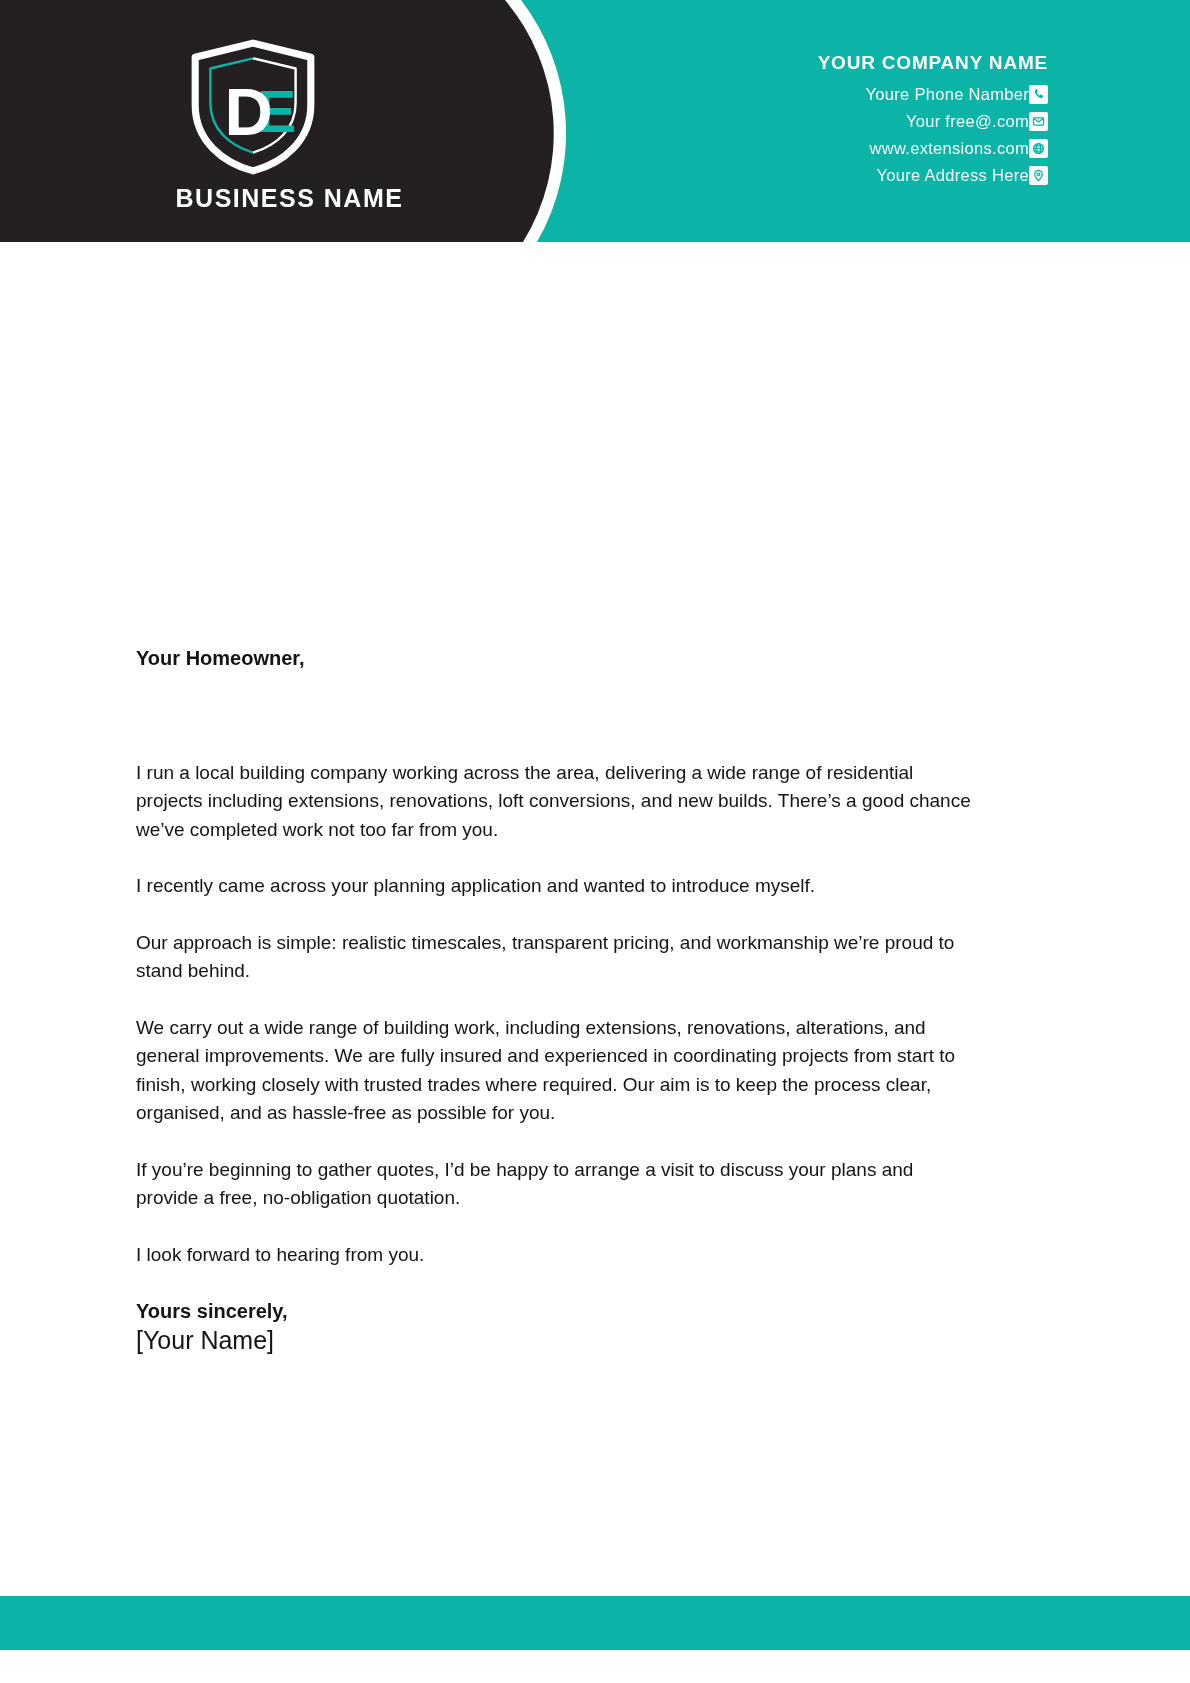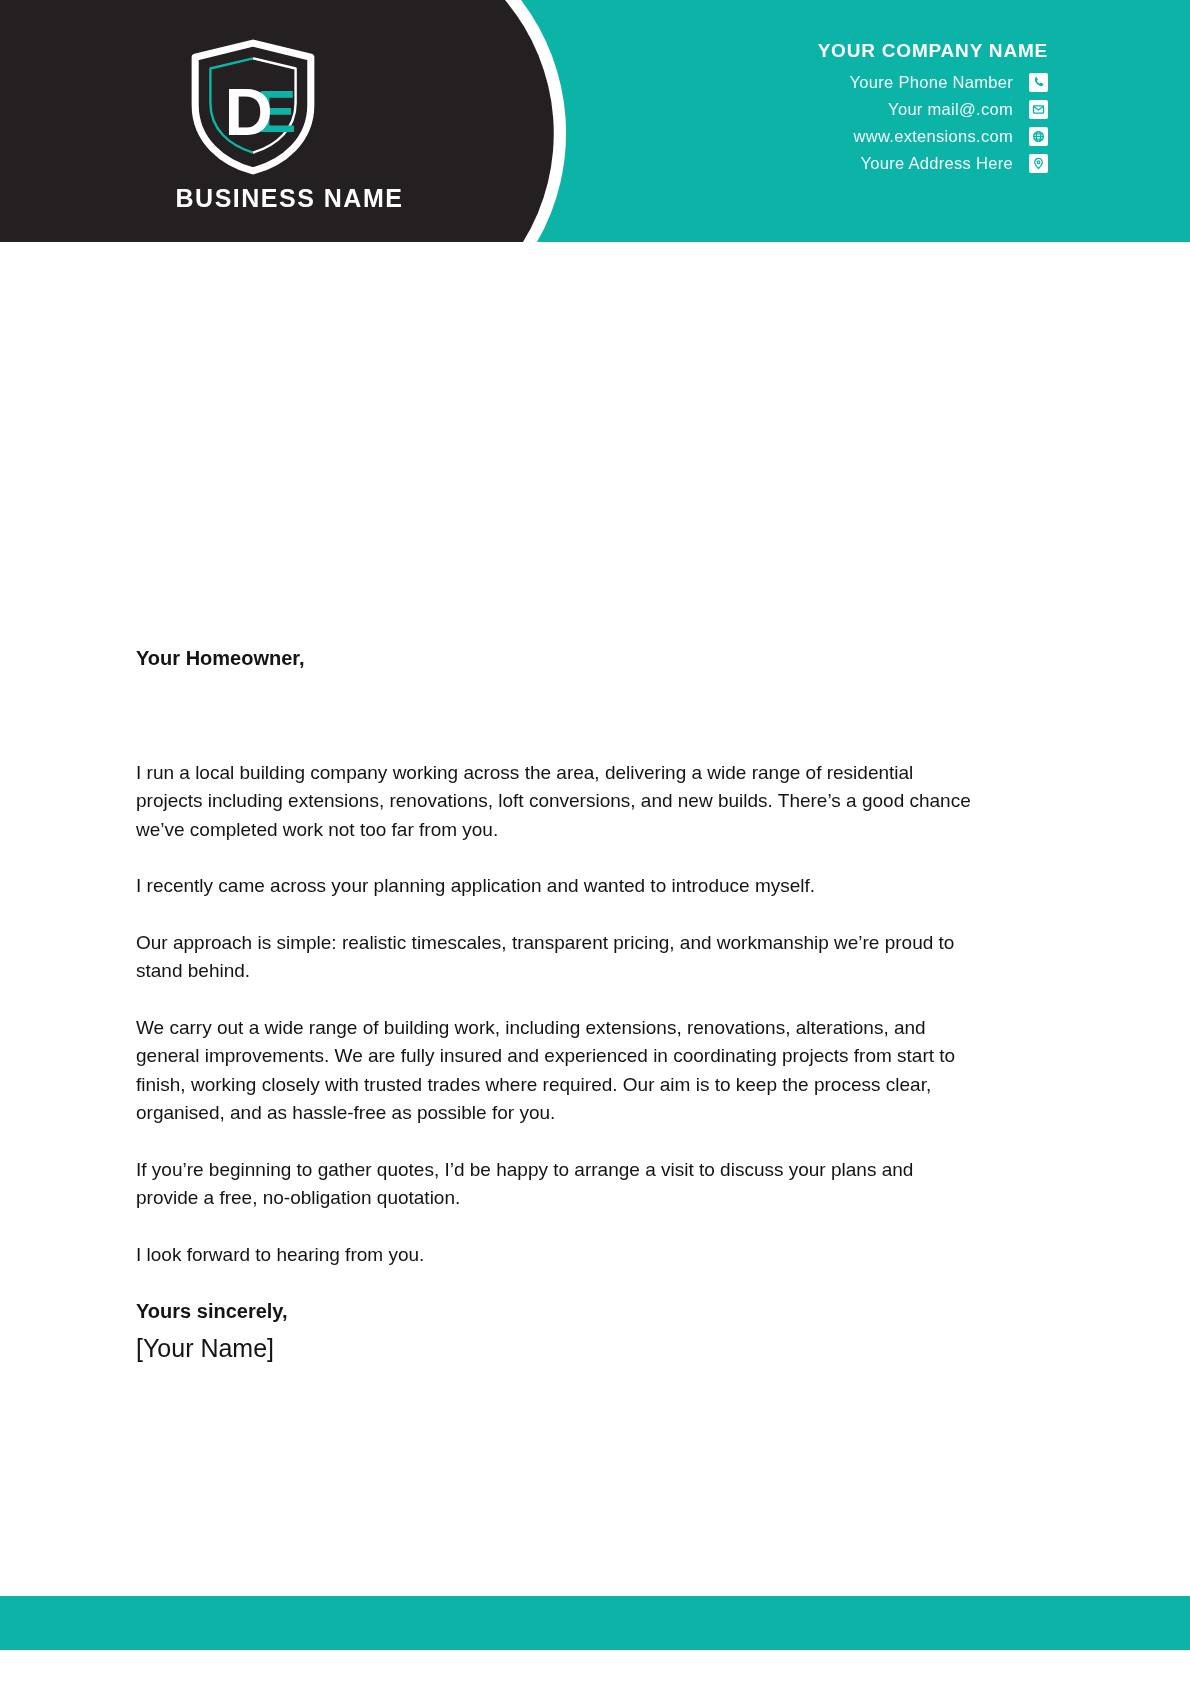--- a/index.html
+++ b/index.html
@@ -27,48 +27,48 @@
 
   .logo-block{position:absolute;left:0;top:0;width:505px;height:242px;}
   .shield{position:absolute;left:182px;top:38px;width:142px;height:138px;}
   .business-name{
     position:absolute;left:0;top:184px;width:505px;
     text-align:center;color:#ffffff;
     font-size:25px;font-weight:bold;letter-spacing:1.5px;margin-left:37px;
   }
 
   .contact-block{
-    position:absolute;top:40px;right:142px;
+    position:absolute;top:52px;right:142px;
     text-align:right;color:#ffffff;
   }
   .company-name{
     font-size:19px;font-weight:bold;letter-spacing:0.8px;
     margin-bottom:11px;white-space:nowrap;
   }
   .contact-row{
     display:flex;justify-content:flex-end;align-items:center;
-    gap:16px;margin-bottom:8px;height:19px;
+    margin-bottom:8px;height:19px;
   }
   .contact-label{font-size:16.5px;letter-spacing:0.3px;white-space:nowrap;opacity:0.96;}
   .icon-box{
     width:19px;height:19px;background:#ffffff;border-radius:2px;
     display:flex;align-items:center;justify-content:center;flex:0 0 auto;
   }
   .icon-box svg{display:block;}
   .glyph-stroke{fill:none;stroke:var(--teal);stroke-width:1.6;stroke-linecap:round;stroke-linejoin:round;}
   .glyph-fill{fill:var(--teal);}
 
   
   .letter{
     position:absolute;left:136px;top:644px;width:844px;
     color:var(--text);font-size:19px;line-height:28.5px;
   }
   .salutation{font-size:20px;font-weight:bold;margin-bottom:86px;}
   .letter p{margin:0 0 28px;}
-  .closing{font-size:20px;font-weight:bold;margin-bottom:8px;}
+  .closing{font-size:20px;font-weight:bold;margin-bottom:0;}
   .signature{font-size:25px;}
 
   
   .footer-bar{
     position:absolute;left:0;top:1596px;width:1190px;height:54px;
     background:var(--teal);
   }
 </style>
 </head>
 <body>
@@ -103,21 +103,21 @@
       <div class="contact-row">
         <span class="contact-label">Youre Phone Namber</span>
         <span class="icon-box">
           <svg width="13" height="13" viewBox="0 0 16 16">
             <path class="glyph-fill" d="M4.1 1.7c.6-.5 1.4-.4 1.8.2l1.1 1.7c.3.5.2 1.2-.2 1.6l-.8.8c.7 1.5 1.8 2.6 3.3 3.3l.8-.8c.4-.4 1.1-.5 1.6-.2l1.7 1.1c.6.4.7 1.3.2 1.8l-.9.9c-.5.5-1.3.7-2 .5C7.4 11.5 4.5 8.6 3.4 5.3c-.2-.7 0-1.5.5-2z"></path>
           </svg>
         </span>
       </div>
 
       <div class="contact-row">
-        <span class="contact-label">Your mail@.com</span>
+        <span class="contact-label">Your free@.com</span>
         <span class="icon-box">
           <svg width="13" height="13" viewBox="0 0 16 16">
             <rect class="glyph-stroke" x="1.8" y="3.5" width="12.4" height="9" rx="1"></rect>
             <path class="glyph-stroke" d="M2.3 4.2 L8 8.6 L13.7 4.2"></path>
           </svg>
         </span>
       </div>
 
       <div class="contact-row">
         <span class="contact-label">www.extensions.com</span>

